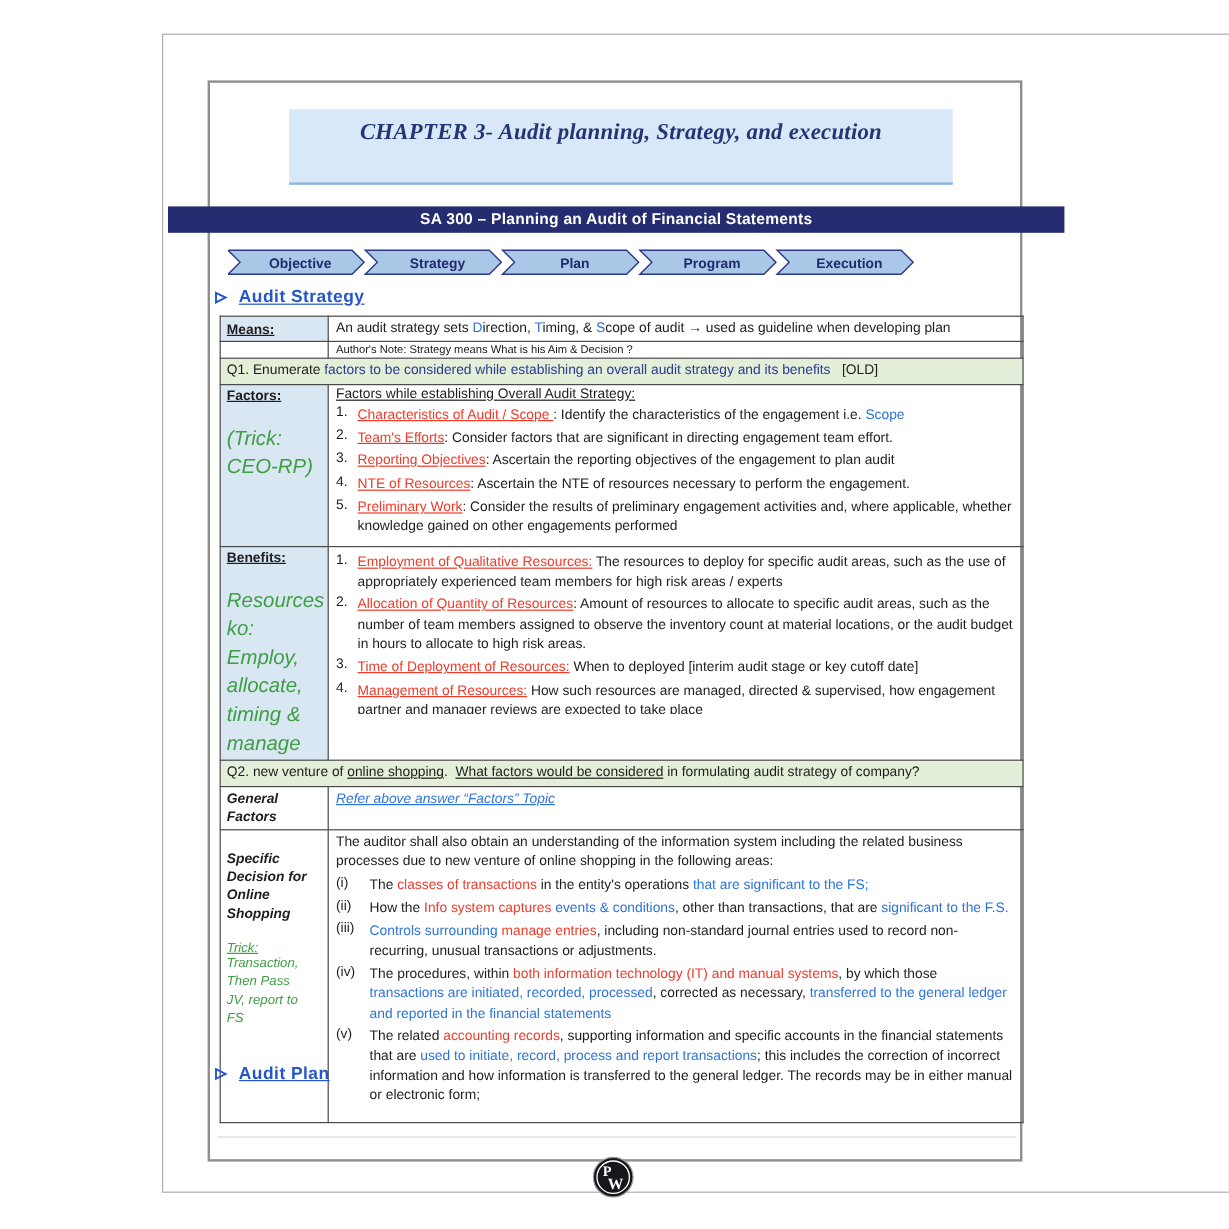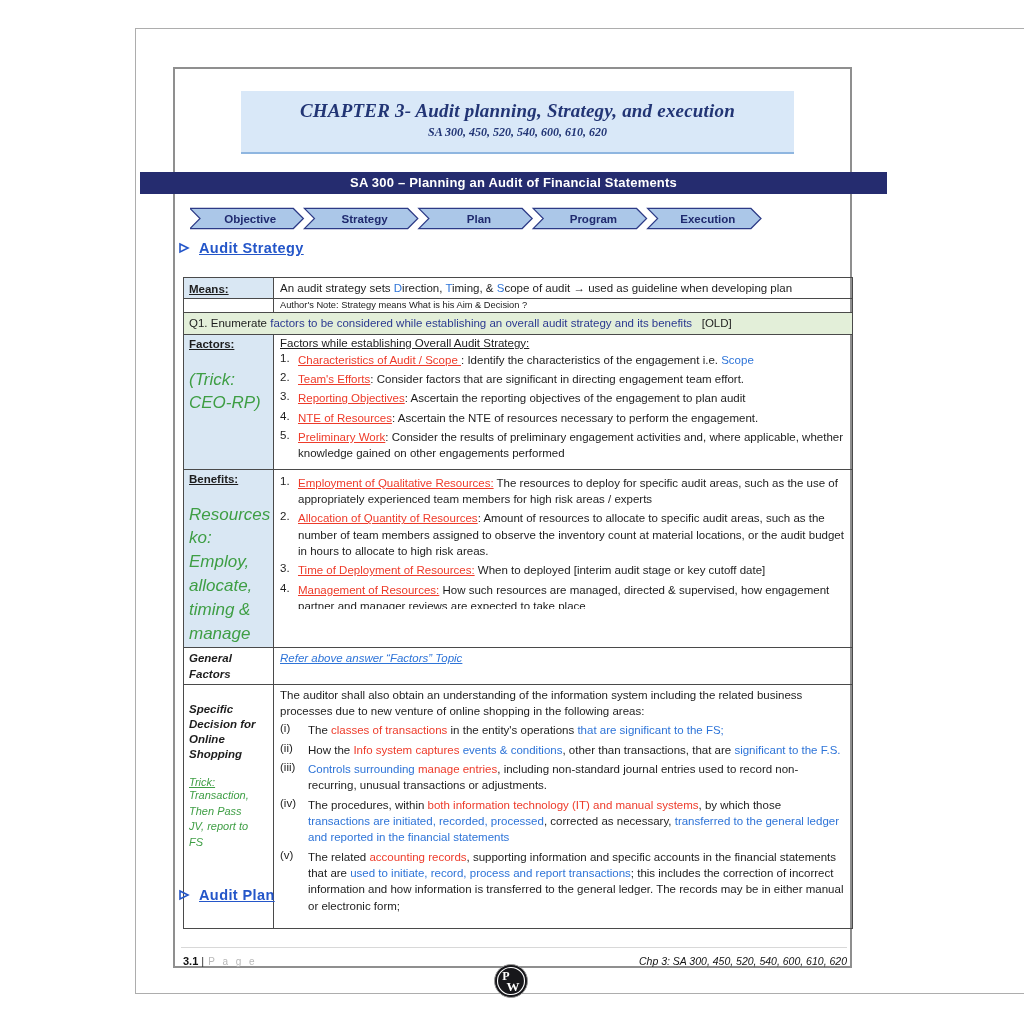--- a/index.html
+++ b/index.html
@@ -28,21 +28,21 @@
     color:#fff;text-align:center;font-weight:bold;font-size:13px;line-height:22px;letter-spacing:.2px;}
 
   .chevrons{position:absolute;left:54px;top:178px;}
 
   .sec-heading{position:absolute;display:flex;align-items:center;gap:9px;}
   .sec-heading.strategy{left:42px;top:211px;}
   .sec-heading.plan{left:42px;top:858px;justify-content:flex-end;}
   .sec-title{color:var(--heading-blue);font-weight:bold;font-size:14.5px;
     text-decoration:underline;letter-spacing:.4px;}
 
-  table.doc-table{position:absolute;left:47px;top:248px;width:670px;border-collapse:collapse;
+  table.doc-table{position:absolute;left:47px;top:234px;width:670px;border-collapse:collapse;
     table-layout:fixed;font-size:11.5px;}
   table.doc-table td{border:1px solid var(--tbl-border);vertical-align:top;}
   col.col-l{width:90px;}
   .cell-label{background:var(--cell-blue);padding:3px 4px 2px 5px;}
   .cell-label.white{background:#fff;}
   .cell-body{padding:2px 6px;}
   .lbl{font-weight:bold;text-decoration:underline;font-size:11.5px;}
   .lbl-plain{font-weight:bold;white-space:pre-line;line-height:1.32;font-style:italic;}
   .lbl-plain.sp{margin-top:14px;}
   .trick{color:var(--green);font-style:italic;font-size:17px;line-height:1.4;white-space:pre-line;margin-top:18px;}
@@ -89,21 +89,20 @@
   .logo{position:absolute;left:357px;top:934px;z-index:5;}
 </style>
 </head>
 <body>
 
 <div class="outer-page">
   <div class="inner-frame"></div>
 
   <div class="title-block">
     <div class="title-main">CHAPTER 3- Audit planning, Strategy, and execution</div>
-    <div class="title-sub">SA 300, 450, 520, 540, 600, 610, 620</div>
   </div>
 
   <div class="navy-bar">SA 300 – Planning an Audit of Financial Statements</div>
 
   <svg class="chevrons" width="572" height="23" viewBox="0 0 570 22">
     <g transform="translate(0,0)">
         <path d="M0 1 L103 1 L113 11 L103 21 L0 21 L10 11 Z" fill="#abc7e8" stroke="#2c3a86" stroke-width="1.2"></path>
         <text x="60" y="15.5" text-anchor="middle" font-size="11.5" font-weight="700" fill="#1f2a6e">Objective</text>
       </g>
     <g transform="translate(114,0)">
@@ -210,20 +209,25 @@
                   <span class="li-n">3.</span>
                   <span class="li-b"><span class="red-u">Time of Deployment of Resources:</span><span> When to deployed [interim audit stage or key cutoff date]</span></span>
                 </div>
                 <div class="li">
                   <span class="li-n">4.</span>
                   <span class="li-b"><span class="red-u">Management of Resources:</span><span> How such resources are managed, directed &amp; supervised, how engagement partner and manager reviews are expected to take place</span></span>
                 </div>
               </div>
         </div>
       </td>
+    </tr>
+    <tr class="r-q">
+      <td colspan="2">
+            <div class="rich"><span class="bold">Q2</span><span>. new venture of </span><span class="u">online shopping</span><span>.  </span><span class="u">What factors would be considered</span><span> in formulating audit strategy of company?</span></div>
+          </td>
     </tr>
     <tr class="r-general">
       <td class="cell-label white">
         <div class="lbl-plain">General
 Factors</div>
       </td>
       <td class="cell-body">
         <div class="clip general">
               <div class="rich"><span class="blue-u-it">Refer above answer “Factors” Topic</span></div>
             </div>
@@ -273,26 +277,20 @@
   </table>
 
   <div class="sec-heading plan">
     <svg width="12" height="12" viewBox="0 0 12 12">
         <path d="M2 2 L10 6 L2 10 Z" fill="none" stroke="#2456c9" stroke-width="1.6"></path>
       </svg>
     <span class="sec-title">Audit Plan</span>
   </div>
 
   <div class="footer-rule"></div>
-  <div class="footer">
-    <div class="f-left">
-      <span class="f-num">3.1</span><span class="f-sep">|</span><span class="f-page">P a g e</span>
-    </div>
-    <div class="f-right">Chp 3: SA 300, 450, 520, 540, 600, 610, 620</div>
-  </div>
 
   <svg class="logo" width="36" height="36" viewBox="0 0 36 36">
     <circle cx="18" cy="18" r="16.5" fill="#17171b" stroke="#9a9a9a" stroke-width="1"></circle>
     <circle cx="18" cy="18" r="13.5" fill="none" stroke="#ffffff" stroke-width="1.1"></circle>
     <text x="13" y="17" text-anchor="middle" font-family="Liberation Serif, serif" font-weight="bold" font-size="12" fill="#ffffff">P</text>
     <text x="20" y="28" text-anchor="middle" font-family="Liberation Serif, serif" font-weight="bold" font-size="13" fill="#ffffff">W</text>
   </svg>
 </div>
 
 </body></html>

